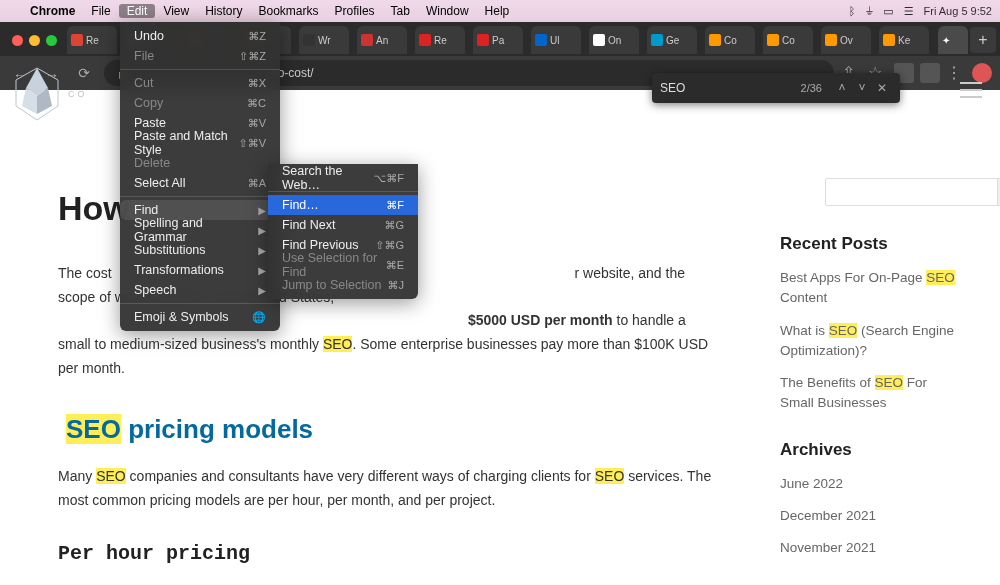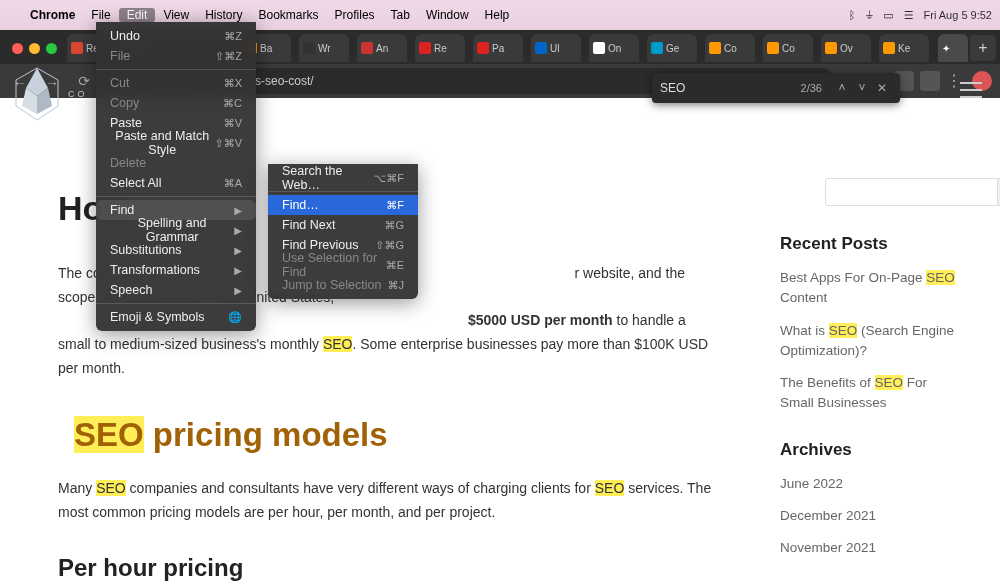--- a/index.html
+++ b/index.html
@@ -1,18 +1,18 @@
 <!DOCTYPE html>
 <html><head>
 <meta charset="utf-8">
 <style>
 * { margin: 0; padding: 0; box-sizing: border-box; font-family: -apple-system, BlinkMacSystemFont, "Segoe UI", sans-serif; }
 body { width: 1000px; height: 585px; overflow: hidden; background: #fff; }
 
-.menubar { height: 30px; background: linear-gradient(#f0d9e8, #e8d0e0); display: flex; align-items: center; font-size: 12px; padding: 0 8px; }
+.menubar { height: 22px; background: linear-gradient(#f0d9e8, #e8d0e0); display: flex; align-items: center; font-size: 12px; padding: 0 8px; }
 .menubar .apple { width: 14px; font-size: 13px; }
 .menubar .app { font-weight: 600; padding: 0 8px; }
 .menubar .mitem { padding: 0 8px; cursor: default; }
 .menubar .mhighlight { background: rgba(0,0,0,0.4); color: #fff; border-radius: 3px; }
 .menubar .right { margin-left: auto; display: flex; align-items: center; gap: 10px; font-size: 11px; }
 .menubar .right span { opacity: 0.8; }
 
 .tabstrip { height: 34px; background: #2b2b2b; display: flex; align-items: center; padding: 2px 4px 0 4px; gap: 2px; overflow: hidden; }
 .tlights { display: flex; gap: 6px; padding: 0 8px; }
 .tlights div { width: 11px; height: 11px; border-radius: 50%; }
@@ -29,39 +29,39 @@
 .exticons div { width: 20px; height: 20px; border-radius: 3px; background: #555; }
 
 .dropdown { position: absolute; background: rgba(50,50,50,0.95); backdrop-filter: blur(10px); border-radius: 0 0 6px 6px; box-shadow: 0 4px 20px rgba(0,0,0,0.4); font-size: 12.5px; color: #eee; padding: 4px 0; z-index: 100; }
 .ddrow { display: flex; align-items: center; justify-content: space-between; padding: 3px 14px; height: 20px; }
 .ddrow.disabled { color: #888; }
 .ddrow.sel { background: #2968da; color: #fff; }
 .ddrow .sc { color: #aaa; font-size: 11px; }
 .ddrow.sel .sc { color: #fff; }
 .ddrow .arrow { color: #aaa; font-size: 10px; }
 .ddsep { height: 1px; background: rgba(255,255,255,0.15); margin: 3px 0; }
-#edit-menu { top: 22px; left: 96px; width: 160px; text-align: center; }
+#edit-menu { top: 22px; left: 120px; width: 160px; }
 #find-submenu { top: 164px; left: 268px; width: 150px; }
 
 .findbar { position: absolute; top: 73px; right: 100px; width: 248px; height: 30px; background: #2b2b2b; border-radius: 4px; display: flex; align-items: center; padding: 0 8px; color: #ddd; font-size: 12px; z-index: 50; box-shadow: 0 2px 8px rgba(0,0,0,0.5); }
 .findbar .q { flex: 1; }
 .findbar .cnt { color: #aaa; margin: 0 10px; font-size: 11px; }
 .findbar .fbtn { width: 20px; text-align: center; color: #aaa; font-size: 12px; }
 
 .page { position: absolute; top: 90px; left: 0; right: 0; bottom: 0; display: flex; }
 .logo-area { position: absolute; top: 66px; left: 14px; display: flex; align-items: center; gap: 8px; }
 .logo-shape { width: 46px; height: 56px; }
 .logo-text { font-size: 9px; letter-spacing: 3px; color: #b8c4d0; font-weight: 300; }
 .logo-burger { position: absolute; top: 82px; right: 18px; width: 22px; height: 16px; display: flex; flex-direction: column; justify-content: space-between; }
 .logo-burger div { height: 2px; background: #ccc; }
 
 .content { flex: 1; padding: 90px 40px 0 58px; max-width: 760px; color: #333; font-size: 14px; line-height: 1.7; }
 .content h1 { font-size: 34px; font-weight: 700; margin-bottom: 24px; color: #222; }
-.content h2 { font-size: 33px; font-weight: 700; margin: 26px 16px 14px; color: #a16207; }
-.content h3 { font-size: 24px; font-weight: 700; margin: 24px 0 28px; color: #222; }
+.content h2 { font-size: 26px; font-weight: 700; margin: 26px 8px 14px; color: #0369a1; }
+.content h3 { font-size: 20px; font-weight: 700; margin: 24px 0 28px; color: #222; font-family: Liberation Mono, monospace; }
 .content p { margin-bottom: 16px; }
 .hl { background: #ffee58; }
 
 .sidebar { width: 220px; padding: 88px 20px 0 20px; font-size: 13.5px; }
 .searchbox { display: flex; margin-bottom: 28px; padding-left: 45px; }
 .searchbox input { flex: 1; border: 1px solid #ddd; padding: 6px 8px; font-size: 12px; border-radius: 2px 0 0 2px; }
 .searchbox button { background: #eee; border: 1px solid #ddd; border-left: none; padding: 6px 10px; font-size: 12px; color: #555; border-radius: 0 2px 2px 0; }
 .sidebar h3 { font-size: 17px; font-weight: 700; margin-bottom: 14px; color: #222; }
 .sidebar ul { list-style: none; margin-bottom: 26px; }
 .sidebar li { margin-bottom: 12px; color: #666; line-height: 1.5; }

